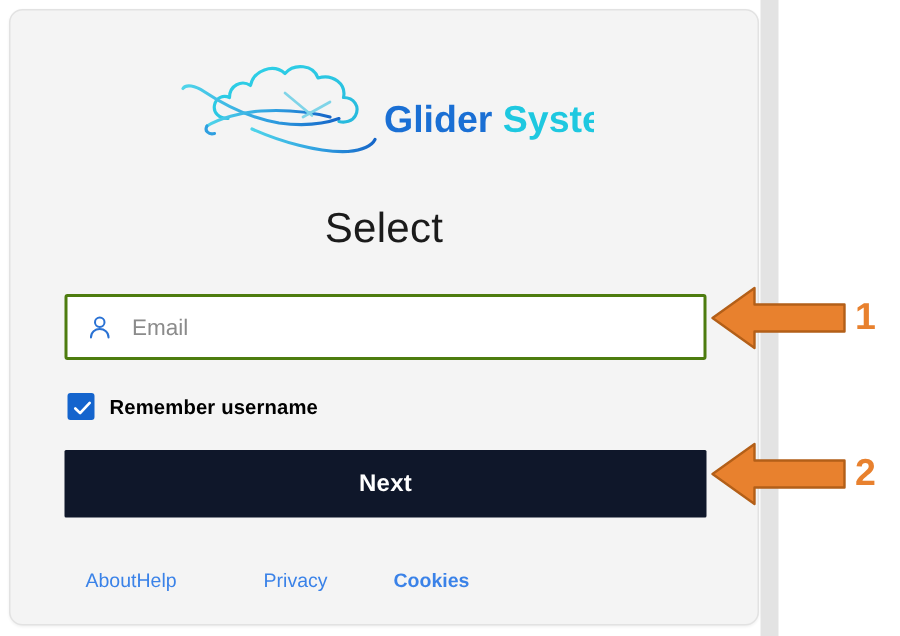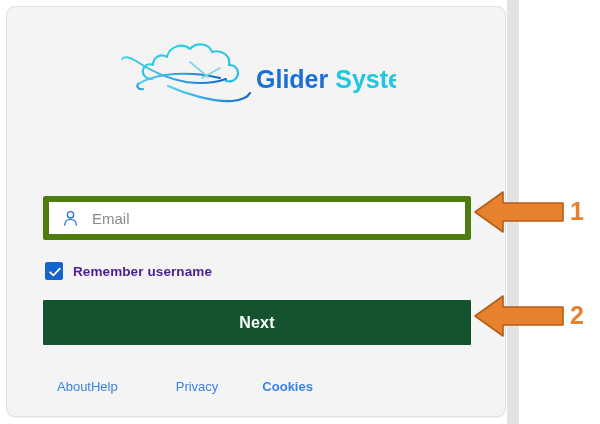--- a/index.html
+++ b/index.html
@@ -73,21 +73,21 @@
   }
 
   
   #email-field-wrap {
     position: absolute;
     left: 36px;
     top: 189px;
     width: 428px;
     height: 44px;
     background: #ffffff;
-    border: 6px solid #4d7c0f;
+    border: 2px solid #4d7c0f;
     border-radius: 2px;
     box-sizing: border-box;
     display: flex;
     align-items: center;
     padding-left: 12px;
   }
   #person-icon {
     width: 19px;
     height: 19px;
     flex: 0 0 auto;
@@ -131,33 +131,33 @@
   }
   #remember-checkbox svg {
     position: absolute;
     left: 2px;
     top: 2px;
   }
   #remember-label {
     margin-left: 10px;
     font-size: 13.5px;
     font-weight: bold;
-    color: #4c1d95;
+    color: #000000;
     letter-spacing: 0.1px;
     white-space: nowrap;
   }
 
   
   #next-button {
     position: absolute;
     left: 36px;
     top: 293px;
     width: 428px;
     height: 45px;
-    background: #14532d;
+    background: #0f172a;
     color: #ffffff;
     border: none;
     border-radius: 1px;
     font-family: "Liberation Sans", sans-serif;
     font-size: 16px;
     font-weight: bold;
     cursor: pointer;
     letter-spacing: 0.2px;
   }
 
@@ -244,20 +244,21 @@
         <path d="M86 46 L104 36" fill="none" stroke="#7fd4e8" stroke-width="1.8" stroke-linecap="round"></path>
 
         <path d="M52 54 C70 62 96 70 116 69 C126 68 132 65 134 61" fill="none" stroke="url(#gradWing)" stroke-width="2.1" stroke-linecap="round"></path>
 
         <text x="140" y="56" font-family="Liberation Sans, sans-serif" font-size="25" font-weight="bold">
           <tspan fill="#1a6fd4">Glider</tspan><tspan> </tspan><tspan fill="#1ec8e0">Systems</tspan>
         </text>
       </svg>
     </div>
 
+    <div id="page-title">Select</div>
 
     <div id="email-field-wrap">
       <svg id="person-icon" viewBox="0 0 24 24">
         <circle cx="12" cy="7.4" r="4" fill="none" stroke="#2a72d4" stroke-width="1.7"></circle>
         <path d="M4.6 20.2 C4.6 15.6 8.1 13.1 12 13.1 C15.9 13.1 19.4 15.6 19.4 20.2" fill="none" stroke="#2a72d4" stroke-width="1.7" stroke-linecap="round"></path>
       </svg>
       <input id="email-input" type="text" placeholder="Email" value="" style="">
     </div>
 
     <div id="remember-row">

